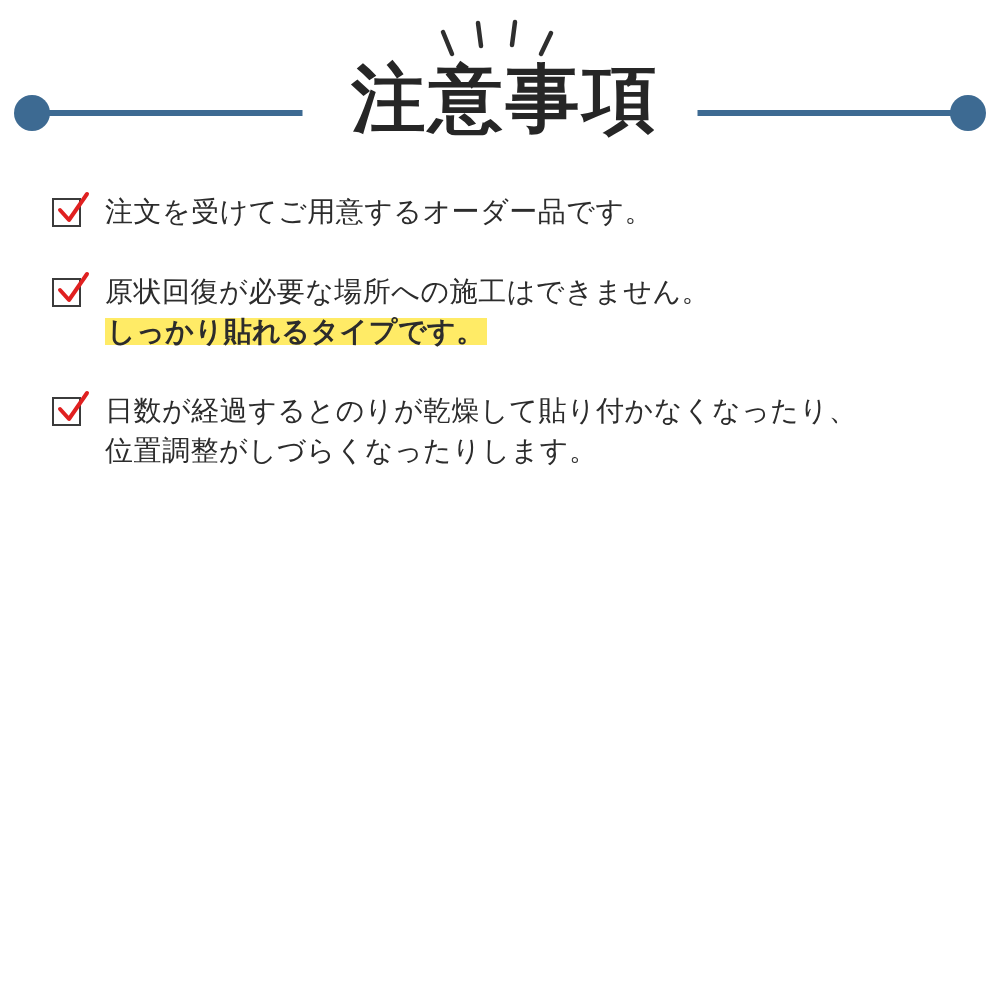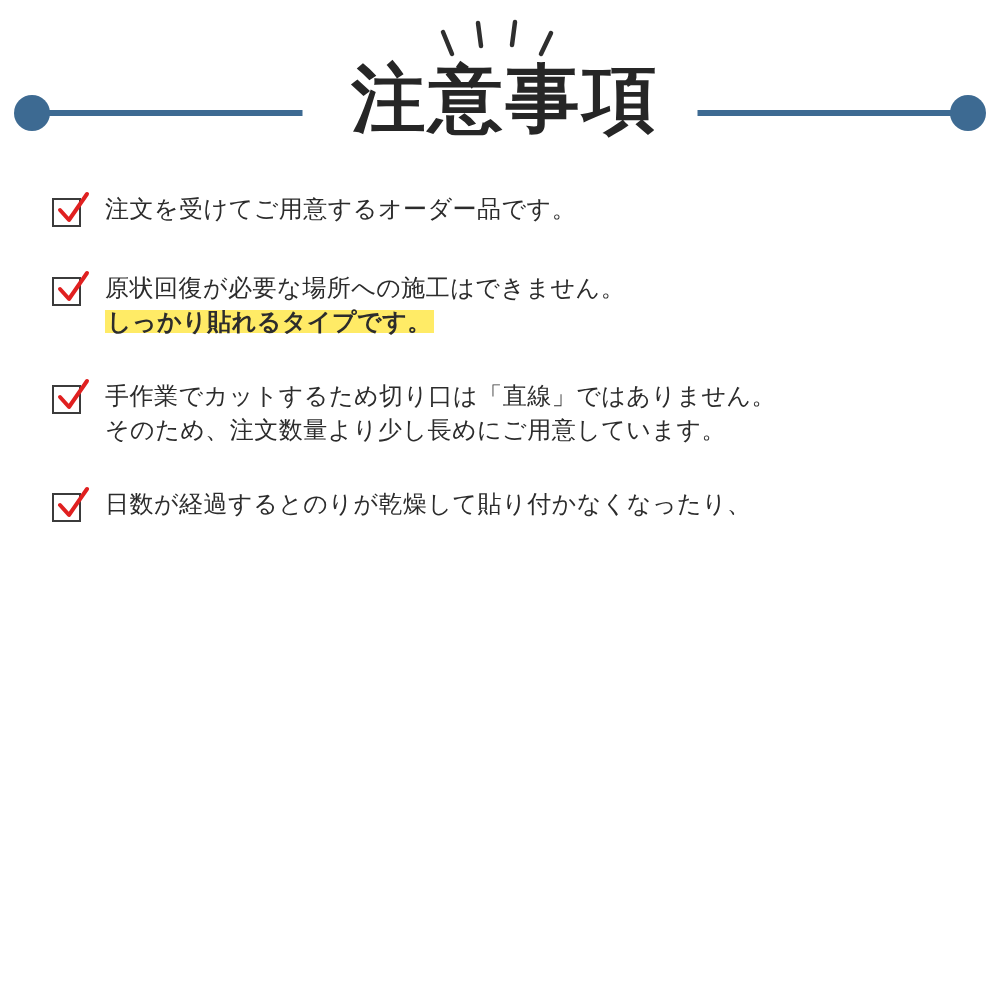--- a/index.html
+++ b/index.html
@@ -112,21 +112,21 @@
     top: -8px;
     width: 42px;
     height: 42px;
   }
 
   .lines {
     flex: 1 1 auto;
   }
 
   .line {
-    font-size: 24px;
+    font-size: 28px;
     line-height: 1.42;
     color: #2c2c2c;
     letter-spacing: 0.5px;
     white-space: nowrap;
   }
 
   .line .hl {
     background: linear-gradient(transparent 8%, #ffeb66 8%, #ffeb66 92%, transparent 92%);
     font-weight: bold;
     padding: 0 2px;
@@ -180,40 +180,29 @@
         <svg viewBox="0 0 42 42">
             <path d="M9 20 L18 30 L36 4" fill="none" stroke="#e02020" stroke-width="4" stroke-linecap="round" stroke-linejoin="round"></path>
           </svg>
       </div>
       <div class="lines">
         <div class="line">原状回復が必要な場所への施工はできません。</div>
         <div class="line bold"><span class="hl">しっかり貼れるタイプです。</span></div>
       </div>
     </div>
 
+
+
     <div class="item">
       <div class="checkbox">
         <div class="box"></div>
         <svg viewBox="0 0 42 42">
             <path d="M9 20 L18 30 L36 4" fill="none" stroke="#e02020" stroke-width="4" stroke-linecap="round" stroke-linejoin="round"></path>
           </svg>
       </div>
       <div class="lines">
-        <div class="line">手作業でカットするため切り口は「直線」ではありません。</div>
-        <div class="line">そのため、注文数量より少し長めにご用意しています。</div>
-      </div>
-    </div>
-
-
-    <div class="item">
-      <div class="checkbox">
-        <div class="box"></div>
-        <svg viewBox="0 0 42 42">
-            <path d="M9 20 L18 30 L36 4" fill="none" stroke="#e02020" stroke-width="4" stroke-linecap="round" stroke-linejoin="round"></path>
-          </svg>
-      </div>
-      <div class="lines">
         <div class="line">日数が経過するとのりが乾燥して貼り付かなくなったり、</div>
+        <div class="line">位置調整がしづらくなったりします。</div>
       </div>
     </div>
 
   </div>
 </div>
 
 </body></html>

